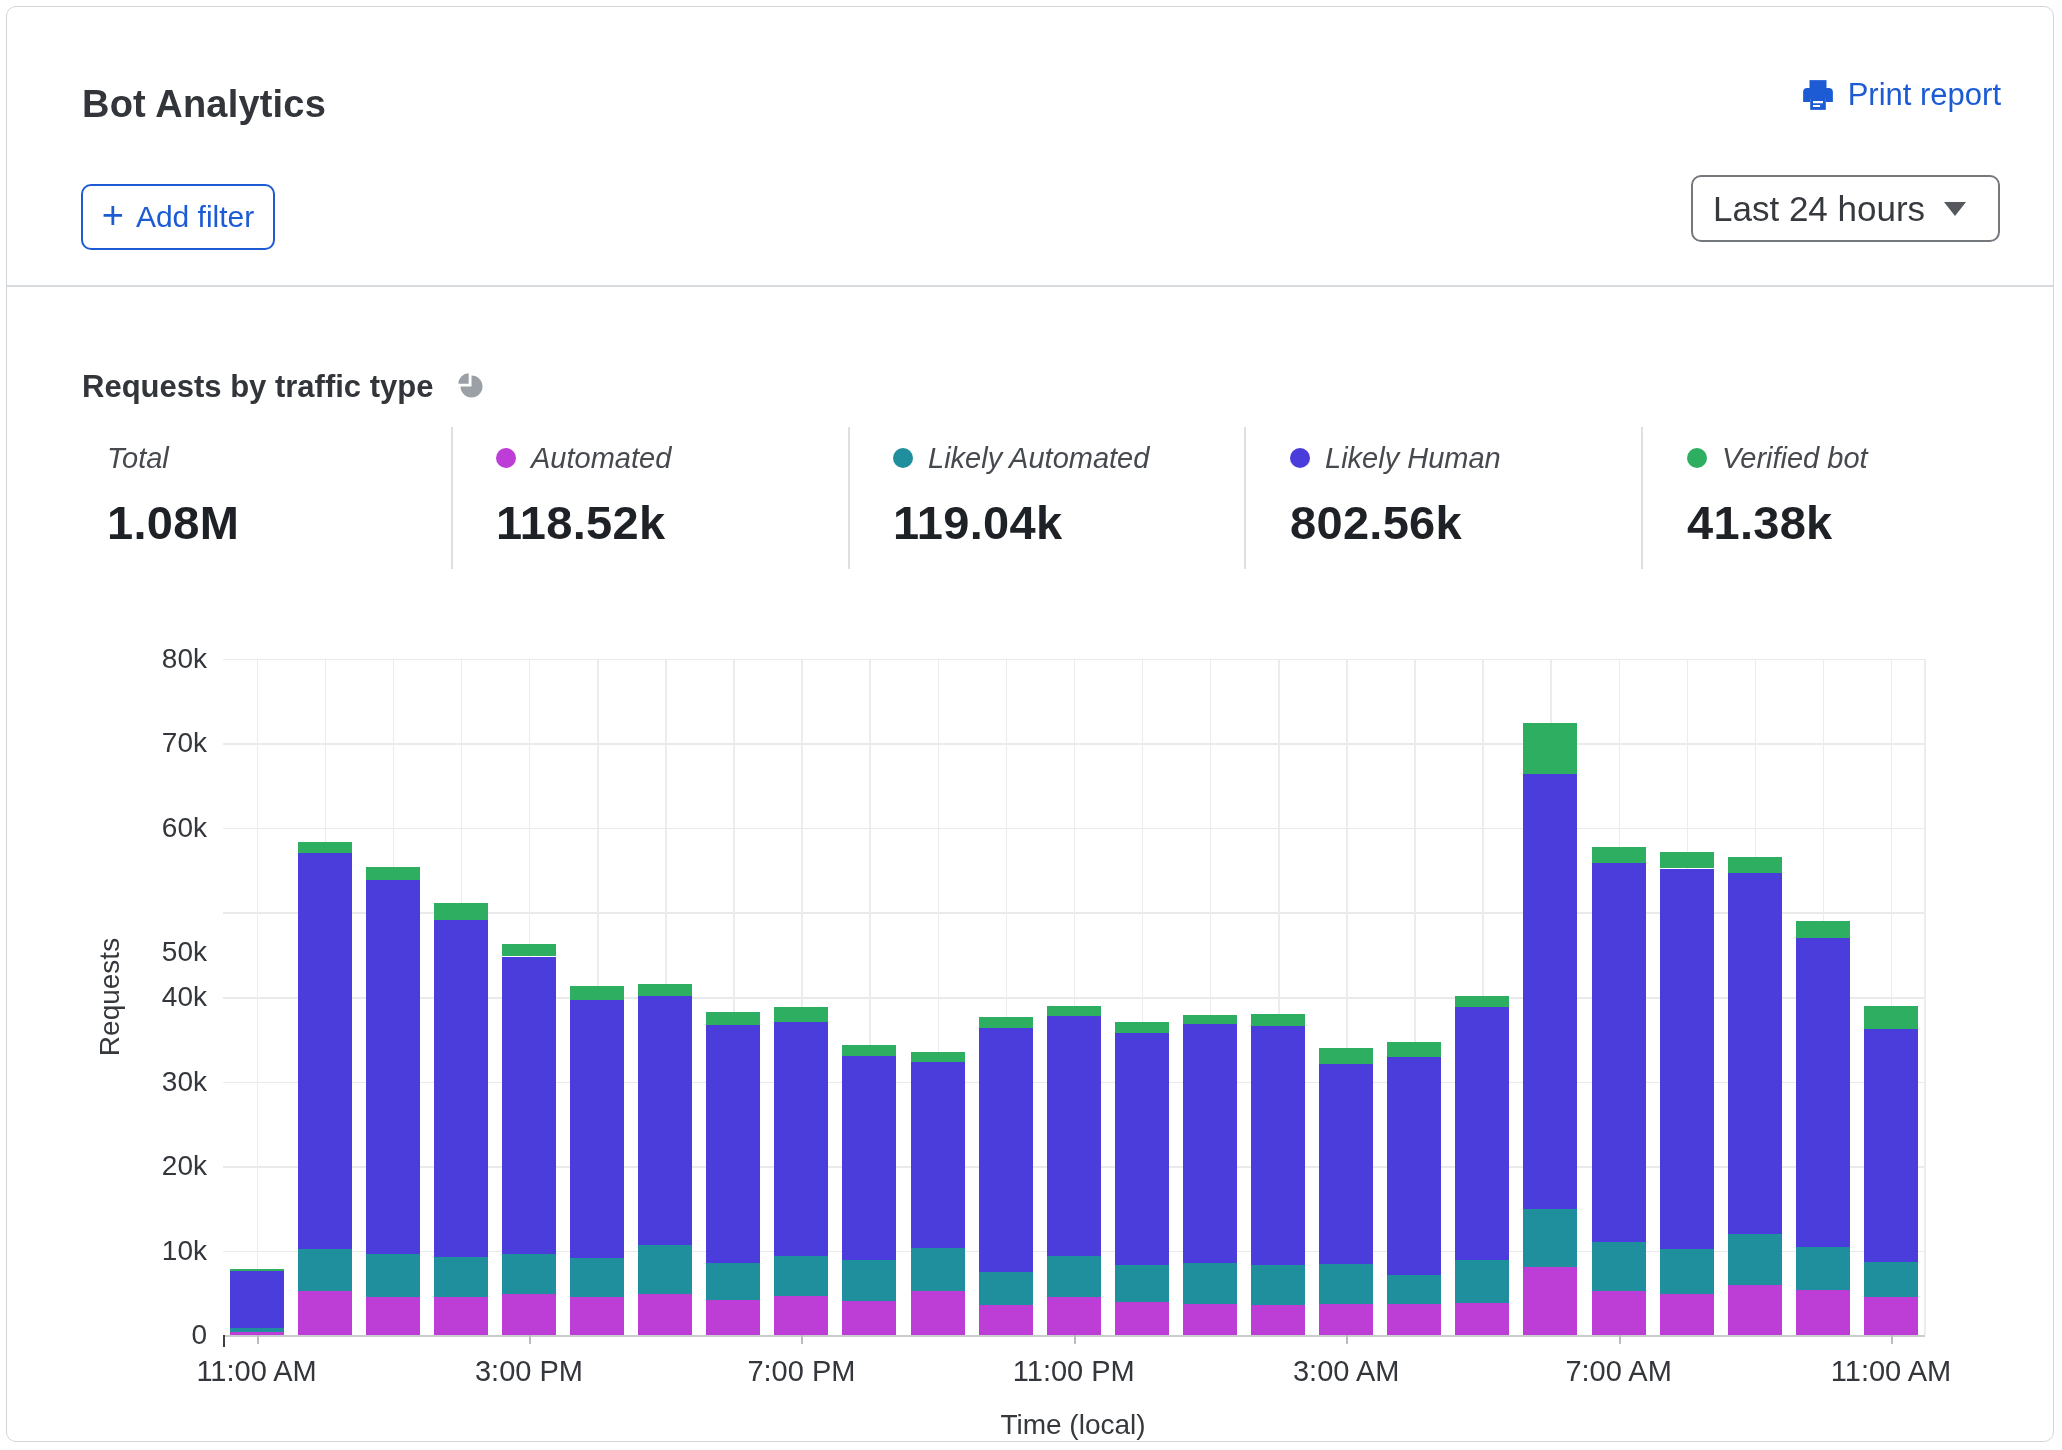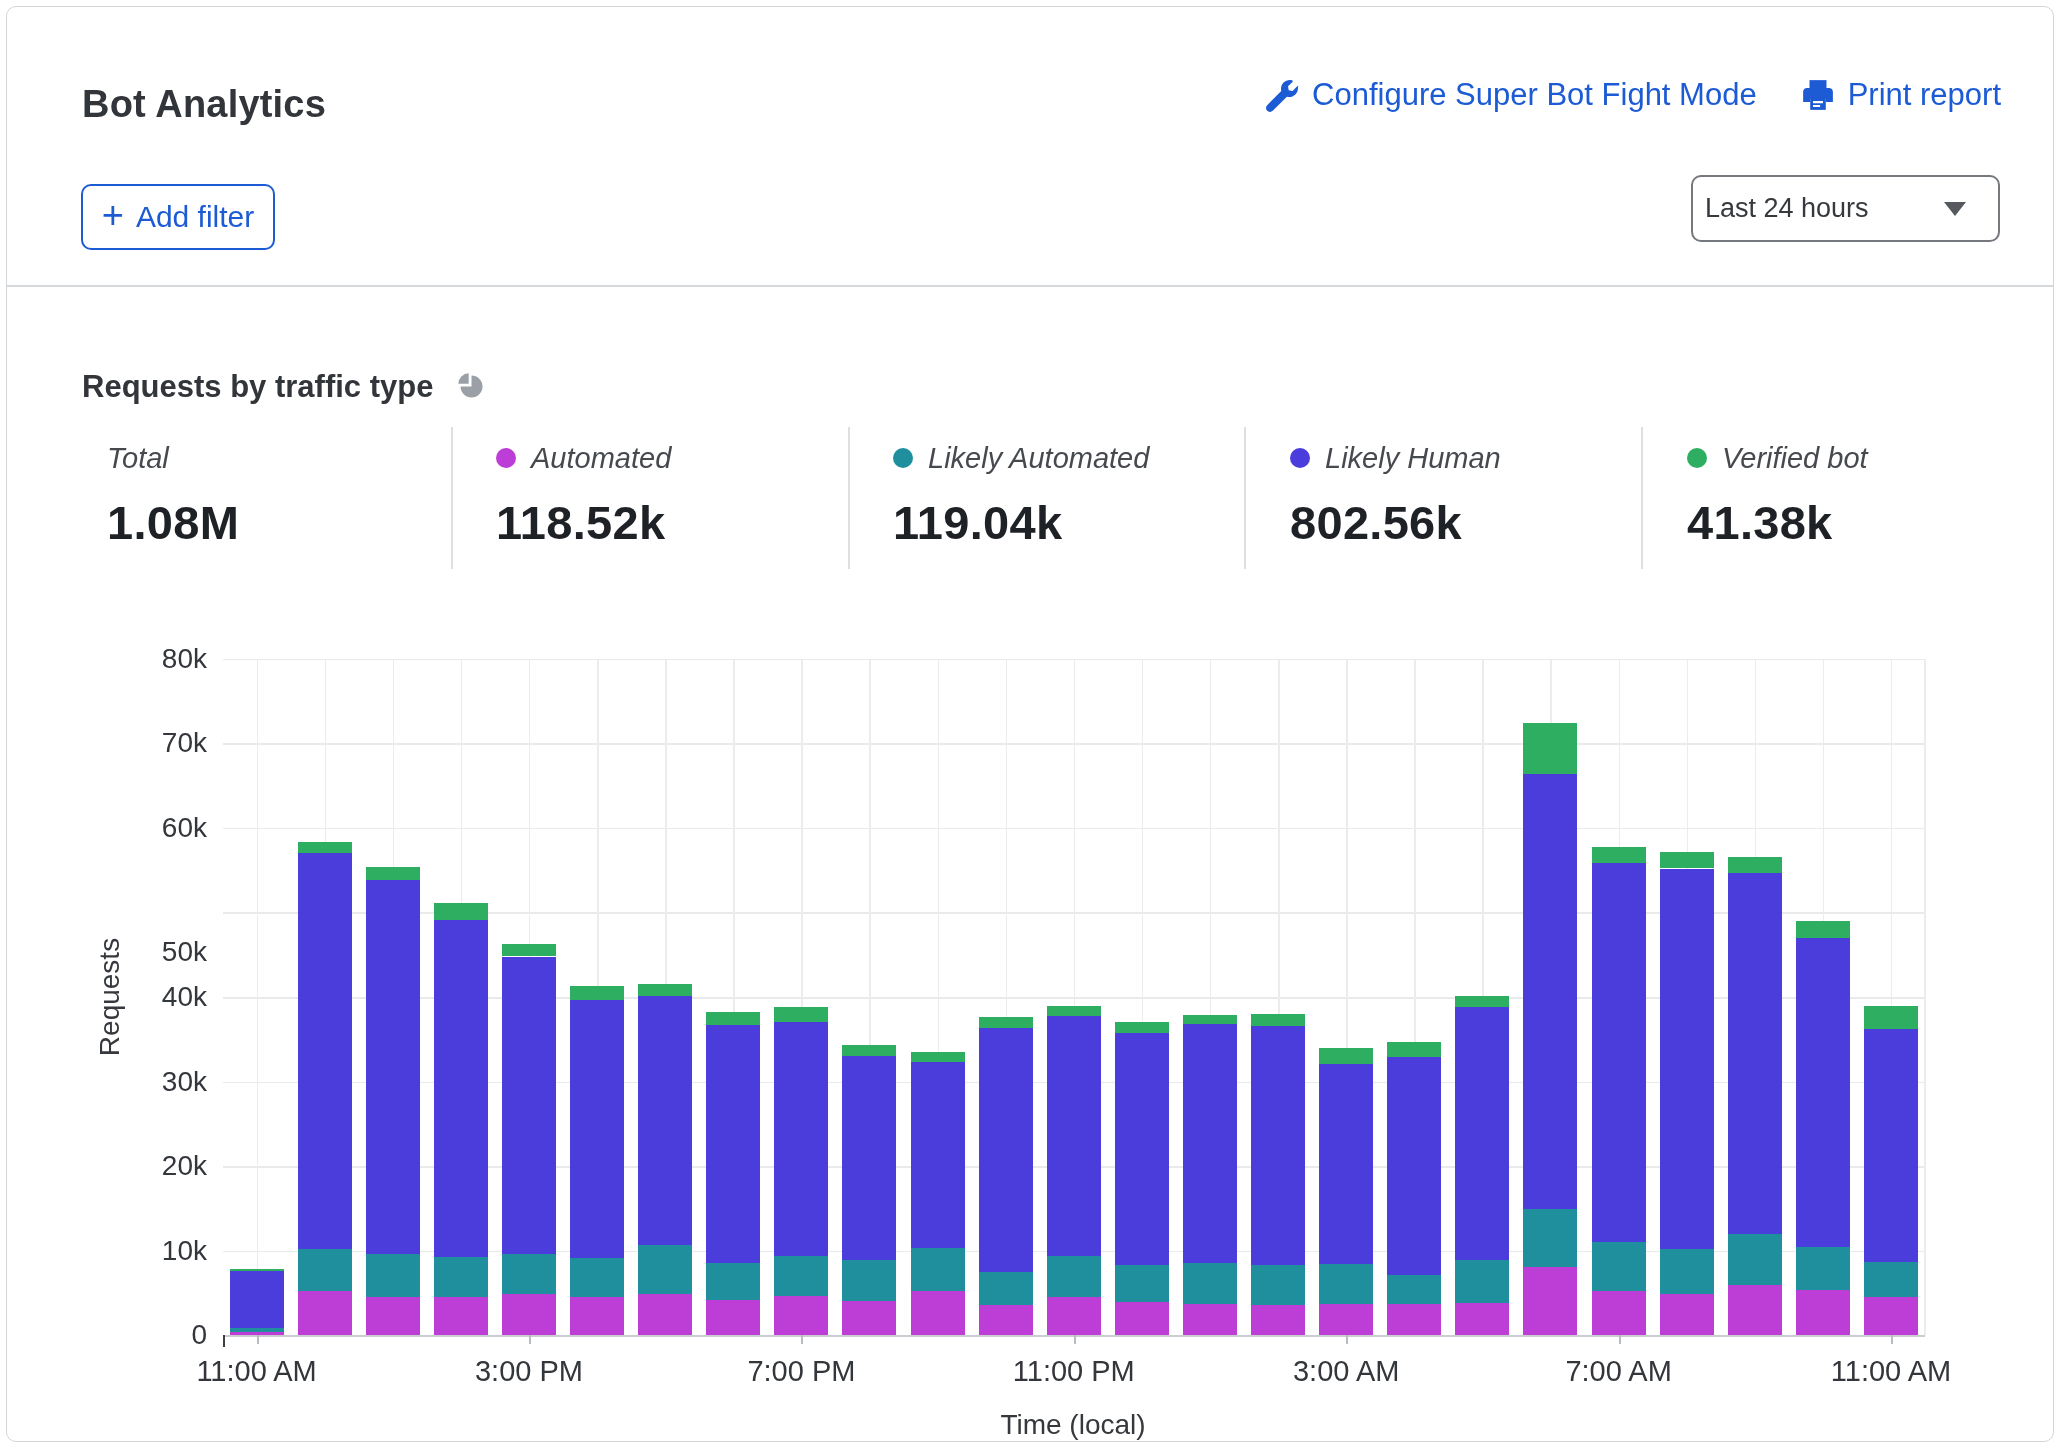--- a/index.html
+++ b/index.html
@@ -28,21 +28,21 @@
     display:flex;align-items:center;justify-content:center;gap:12px;cursor:pointer;
     color:#1c5bd3;font-family:inherit;
   }
   .add-filter .plus{font-size:38px;font-weight:400;line-height:1;margin-top:-4px;}
   .add-filter .lbl{font-size:30px;font-weight:500;}
   .time-select{
     position:absolute;left:1684px;top:168px;width:309px;height:67px;box-sizing:border-box;
     background:#fff;border:2px solid #75797e;border-radius:10px;
     display:flex;align-items:center;cursor:pointer;
   }
-  .time-select .val{font-size:27px;color:#36393e;margin-left:12px;flex:1;}
+  .time-select .val{font-size:35px;color:#36393e;margin-left:20px;flex:1;}
   .time-select .caret{
     width:0;height:0;margin-right:32px;
     border-left:11px solid transparent;border-right:11px solid transparent;border-top:14px solid #55585d;
   }
   .hdr-divider{position:absolute;left:0;right:0;top:278px;height:1.5px;background:#d7dadd;}
   
   .section-row{position:absolute;left:75px;top:362px;display:flex;align-items:center;gap:22px;}
   .section-title{font-size:31px;font-weight:700;color:#32353a;}
   
   .stat-group{position:absolute;top:436px;}
@@ -74,28 +74,20 @@
 </style>
 </head>
 <body>
 
 <div id="screen">
   <div class="card">
 
     <h1 class="page-title">Bot Analytics</h1>
 
     <div class="hdr-links">
-      <a class="hdr-link">
-        <span>
-          <svg width="33" height="33" viewBox="0 0 512 512">
-              <path fill="#1c5bd3" d="M507.6 122.8c-2.9-12.1-17.7-16.5-26.5-7.7l-69.2 69.2-60.1-10-10-60.1 69.2-69.2c8.9-8.9 4.4-23.7-7.8-26.6-45.5-10.9-95.4 1.5-130.8 37-35.7 35.7-47.3 86.4-35.2 132.1L17.9 406.8c-23.9 23.9-23.9 62.6 0 86.5s62.6 23.9 86.5 0l219.3-219.3c45.7 12.1 96.4.5 132.1-35.2 35.4-35.4 47.8-85.3 36.9-130.8z"></path>
-            </svg>
-        </span>
-        <span>Configure Super Bot Fight Mode</span>
-      </a>
       <a class="hdr-link">
         <span>
           <svg width="34" height="34" viewBox="0 0 24 24">
             <path fill="#1c5bd3" d="M6 1.5h12v6H6z"></path>
             <path fill="#1c5bd3" d="M4.2 7h15.6c1.5 0 2.7 1.2 2.7 2.7v7.3h-5v-2.5H6.5V17h-5V9.7C1.5 8.2 2.7 7 4.2 7z"></path>
             <path fill="#1c5bd3" d="M6.5 13.5h11v9h-11z"></path>
             <path fill="#fff" d="M8.5 16.2h7v1.6h-7zM8.5 19h5v1.5h-5z"></path>
           </svg>
         </span>
         <span>Print report</span>

